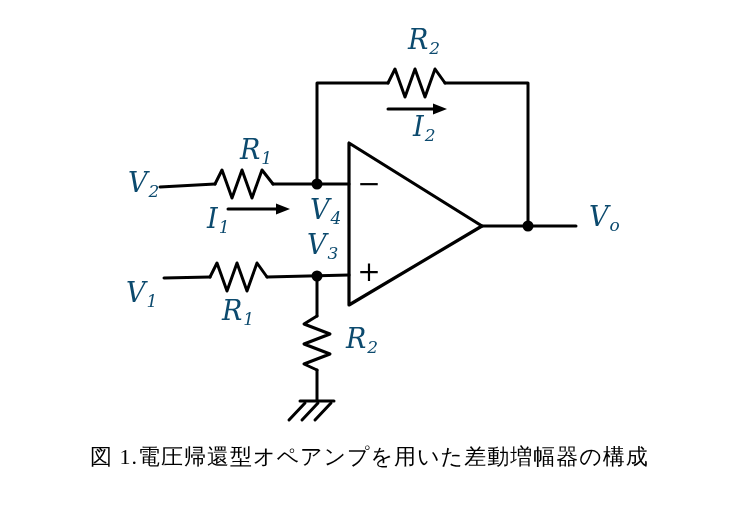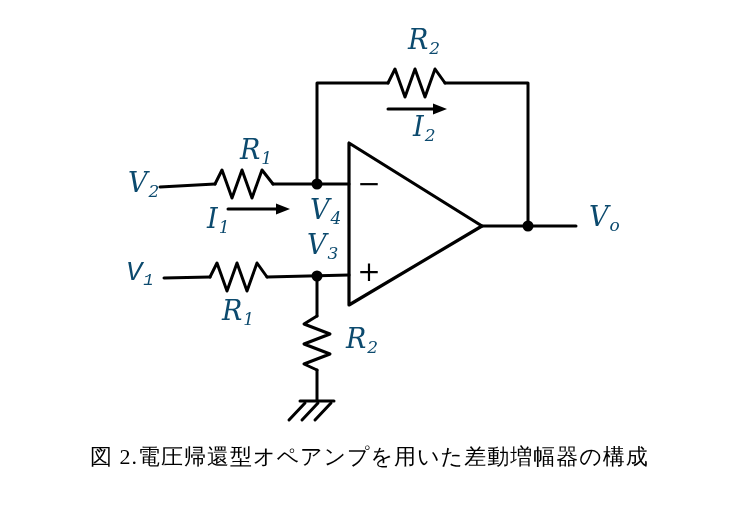--- a/index.html
+++ b/index.html
@@ -140,30 +140,30 @@
   <div class="ilabel" style="left:128px; top:169px;text-align:right;"><span>V</span><sub>2</sub></div>
 
   <div class="ilabel" style="left:240px; top:136px;"><span>R</span><sub>1</sub></div>
 
   <div class="ilabel" style="left:207px; top:205px;font-style:italic;"><span>I</span><sub>1</sub></div>
 
   <div class="ilabel" style="left:310px; top:196px;"><span>V</span><sub>4</sub></div>
 
   <div class="ilabel" style="left:307px; top:231px;"><span>V</span><sub>3</sub></div>
 
-  <div class="ilabel" style="left:126px; top:260px;font-family:Liberation Mono, monospace;"><span>V</span><sub>1</sub></div>
+  <div class="ilabel" style="left:126px; top:279px;"><span>V</span><sub>1</sub></div>
 
   <div class="ilabel" style="left:222px; top:297px;"><span>R</span><sub>1</sub></div>
 
   <div class="ilabel" style="left:408px; top:26px;"><span>R</span><sub>2</sub></div>
 
   <div class="ilabel" style="left:413px; top:113px;"><span>I</span><sub>2</sub></div>
 
   <div class="ilabel" style="left:346px; top:325px;"><span>R</span><sub>2</sub></div>
 
   <div class="ilabel" style="left:589px; top:203px;"><span>V</span><sub>o</sub></div>
 
   <div class="polarity" style="left:355px; top:170px;">−</div>
   <div class="polarity" style="left:355px; top:258px;">+</div>
 
-  <div class="caption">図 2.電圧帰還型オペアンプを用いた差動増幅器の構成</div>
+  <div class="caption">図 1.電圧帰還型オペアンプを用いた差動増幅器の構成</div>
 
 </div>
 
 </body></html>

